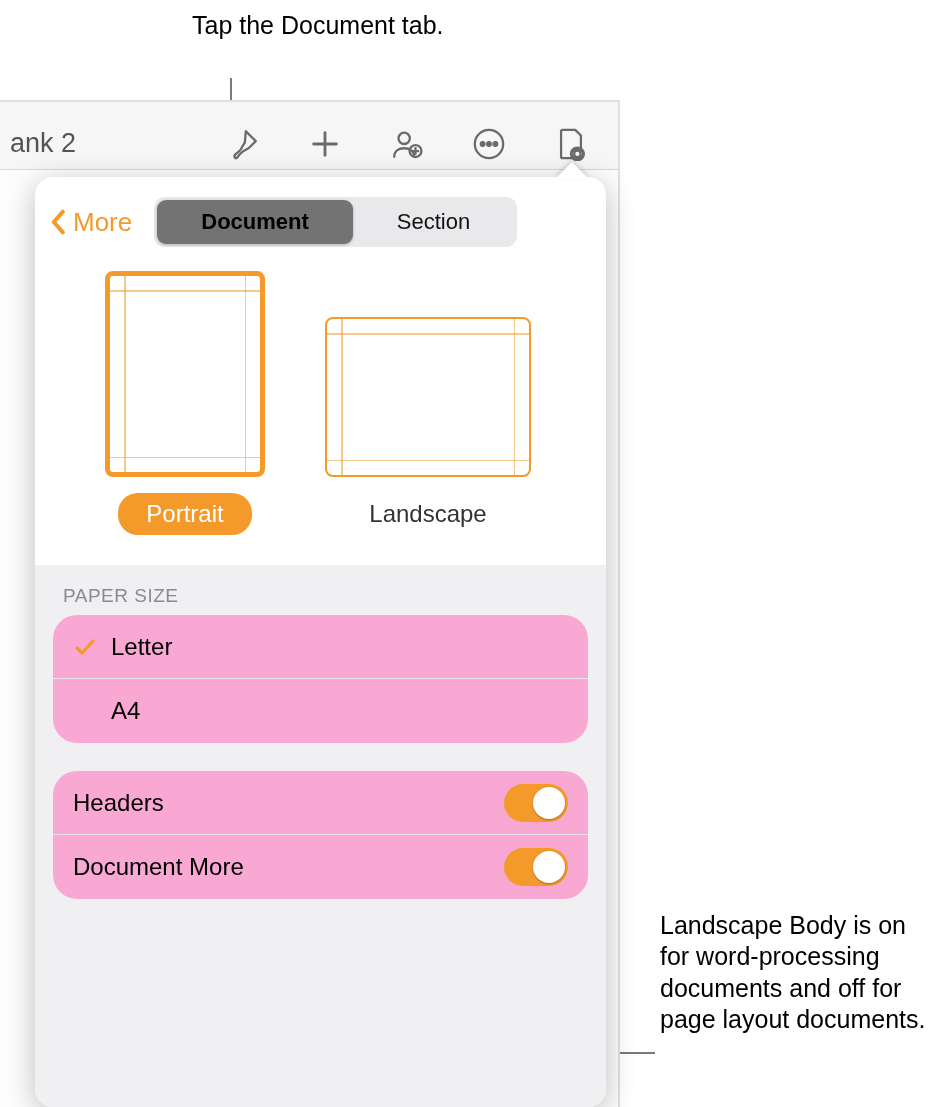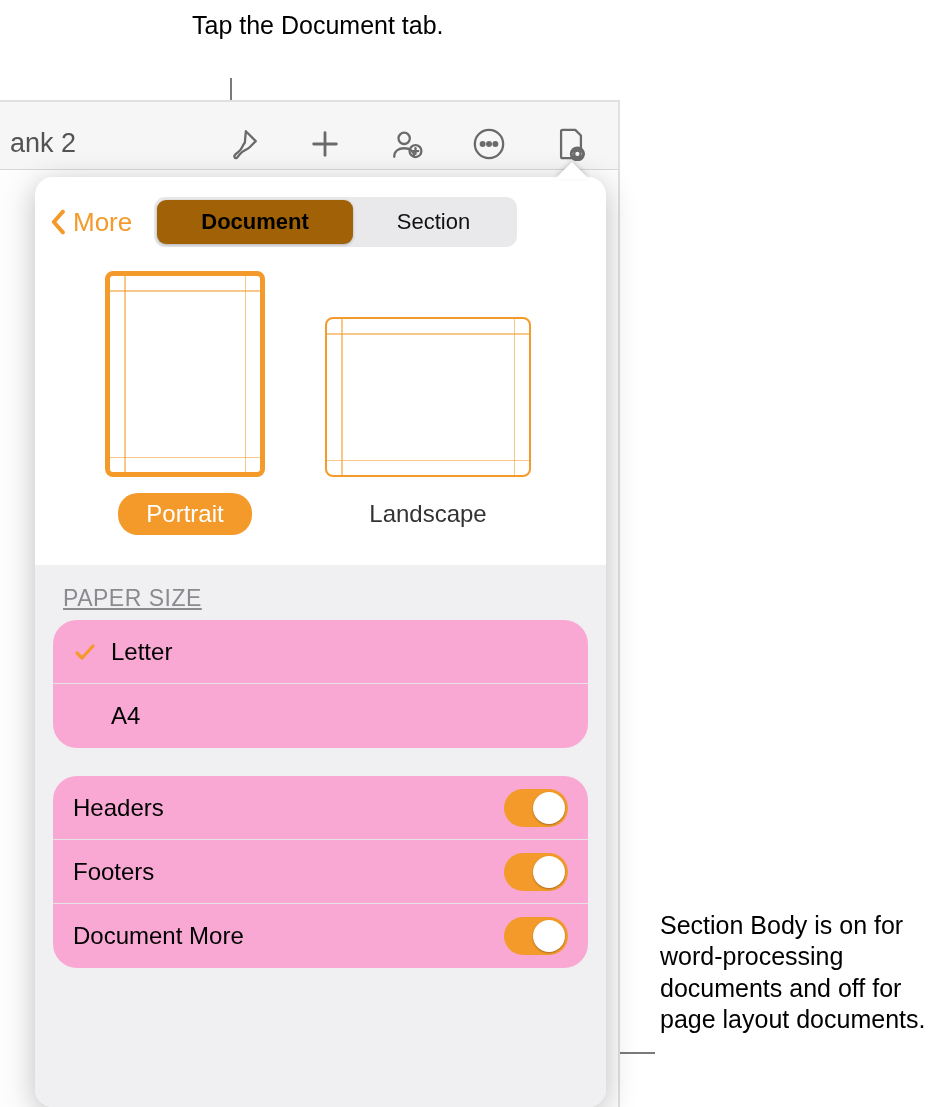--- a/index.html
+++ b/index.html
@@ -112,21 +112,21 @@
     margin-left: 8px;
   }
   .seg-item {
     padding: 9px 44px;
     font-size: 22px;
     color: #000;
     border-radius: 9px;
     font-weight: 600;
   }
   .seg-item.active {
-    background: #a16207;
+    background: #737373;
     box-shadow: 0 1px 3px rgba(0,0,0,0.25);
   }
   .seg-item.inactive { color: #111; font-weight: 500; }
 
   
   .orient-row {
     display: flex;
     gap: 60px;
     padding: 14px 60px 30px 70px;
     align-items: flex-end;
@@ -166,25 +166,24 @@
     color: #fff;
   }
 
   
   .settings-scroll {
     background: #f0f0f3;
     padding: 20px 18px 0 18px;
     height: 600px;
   }
   .section-label {
-    font-size: 23px;
+    font-size: 19px;
     letter-spacing: 0.5px;
     color: #8a8a8f;
     margin: 0 10px 8px 10px;
-    text-decoration: underline;
   }
   .card {
     background: #f9a8d4;
     border-radius: 24px;
     overflow: hidden;
     margin-bottom: 28px;
   }
   .row {
     display: flex;
     align-items: center;
@@ -218,21 +217,21 @@
     background: #fff;
     box-shadow: 0 1px 2px rgba(0,0,0,0.3);
   }
 </style>
 </head>
 <body>
 
 <div class="callout top">Tap the Document tab.</div>
 <div class="leader leader-top-v"></div>
 
-<div class="callout right">Section Body is on for word-processing documents and off for page layout documents.</div>
+<div class="callout right">Landscape Body is on for word-processing documents and off for page layout documents.</div>
 <div class="leader leader-right-h"></div>
 
 <div class="screen" style="height:1007px;">
 
   <div class="toolbar">
     <span class="doc-title">ank 2</span>
     <div class="toolbar-btns">
       <span class="tb-icon">
         <svg viewBox="0 0 24 24" fill="none" stroke="currentColor" stroke-width="1.6" stroke-linecap="round" stroke-linejoin="round">
           <path d="M14 3l7 7-4.5 4.5c-1 1-3 1.5-5 3-1 .8-2.5 2.5-3.5 4-1 1.5-3-.5-1.5-2 1.3-1.3 3-2.5 3.8-3.5 1.5-2 2-4 3-5L14 3z"></path>
@@ -323,24 +322,20 @@
           <span class="label">A4</span>
         </div>
       </div>
 
       <div class="card">
         <div class="row" style="padding-left:20px;gap:23px;">
           <span class="label">Headers</span>
           <span class="toggle"></span>
         </div>
         <div class="row" style="padding-left:20px;">
-          <span class="label">Footers</span>
-          <span class="toggle"></span>
-        </div>
-        <div class="row" style="padding-left:20px;">
           <span class="label">Document More</span>
           <span class="toggle"></span>
         </div>
       </div>
 
     </div>
 
   </div>
 
 </div>

